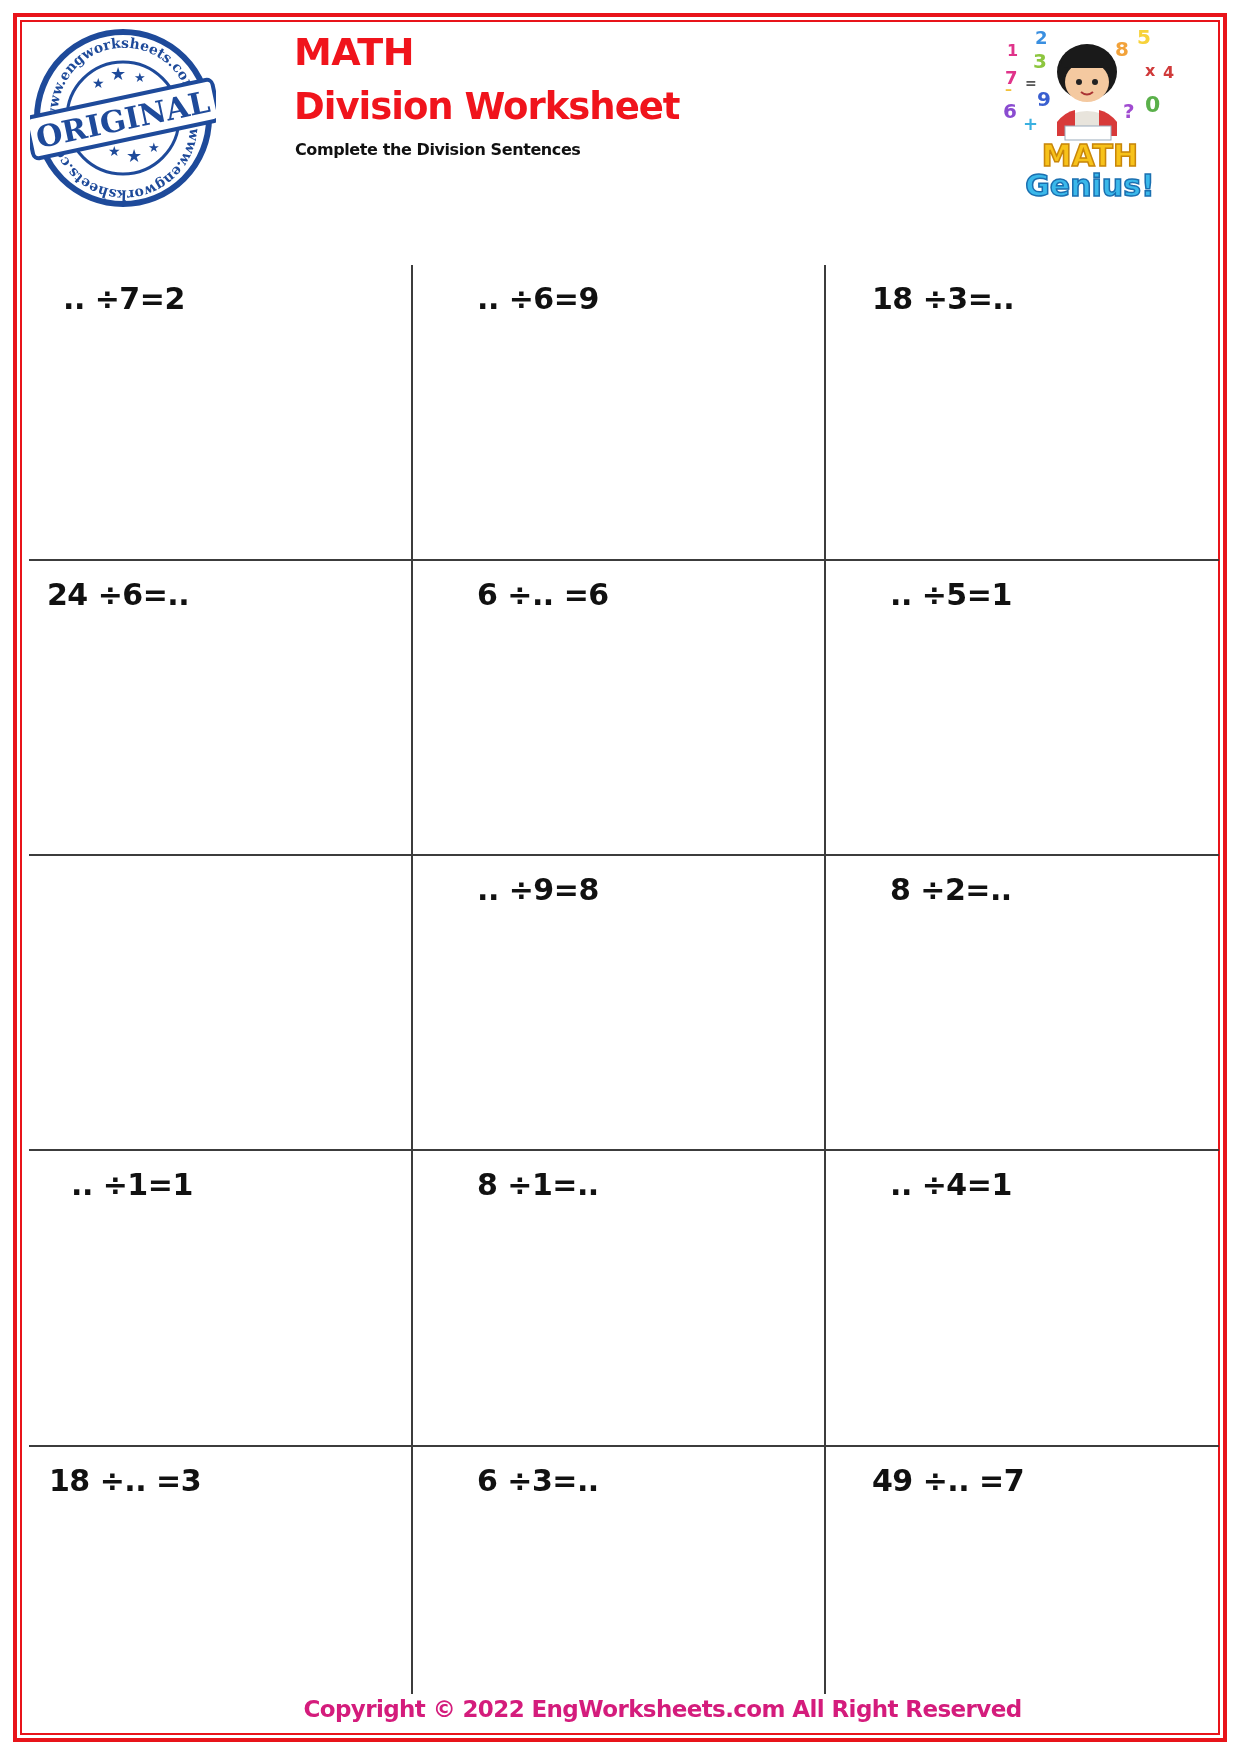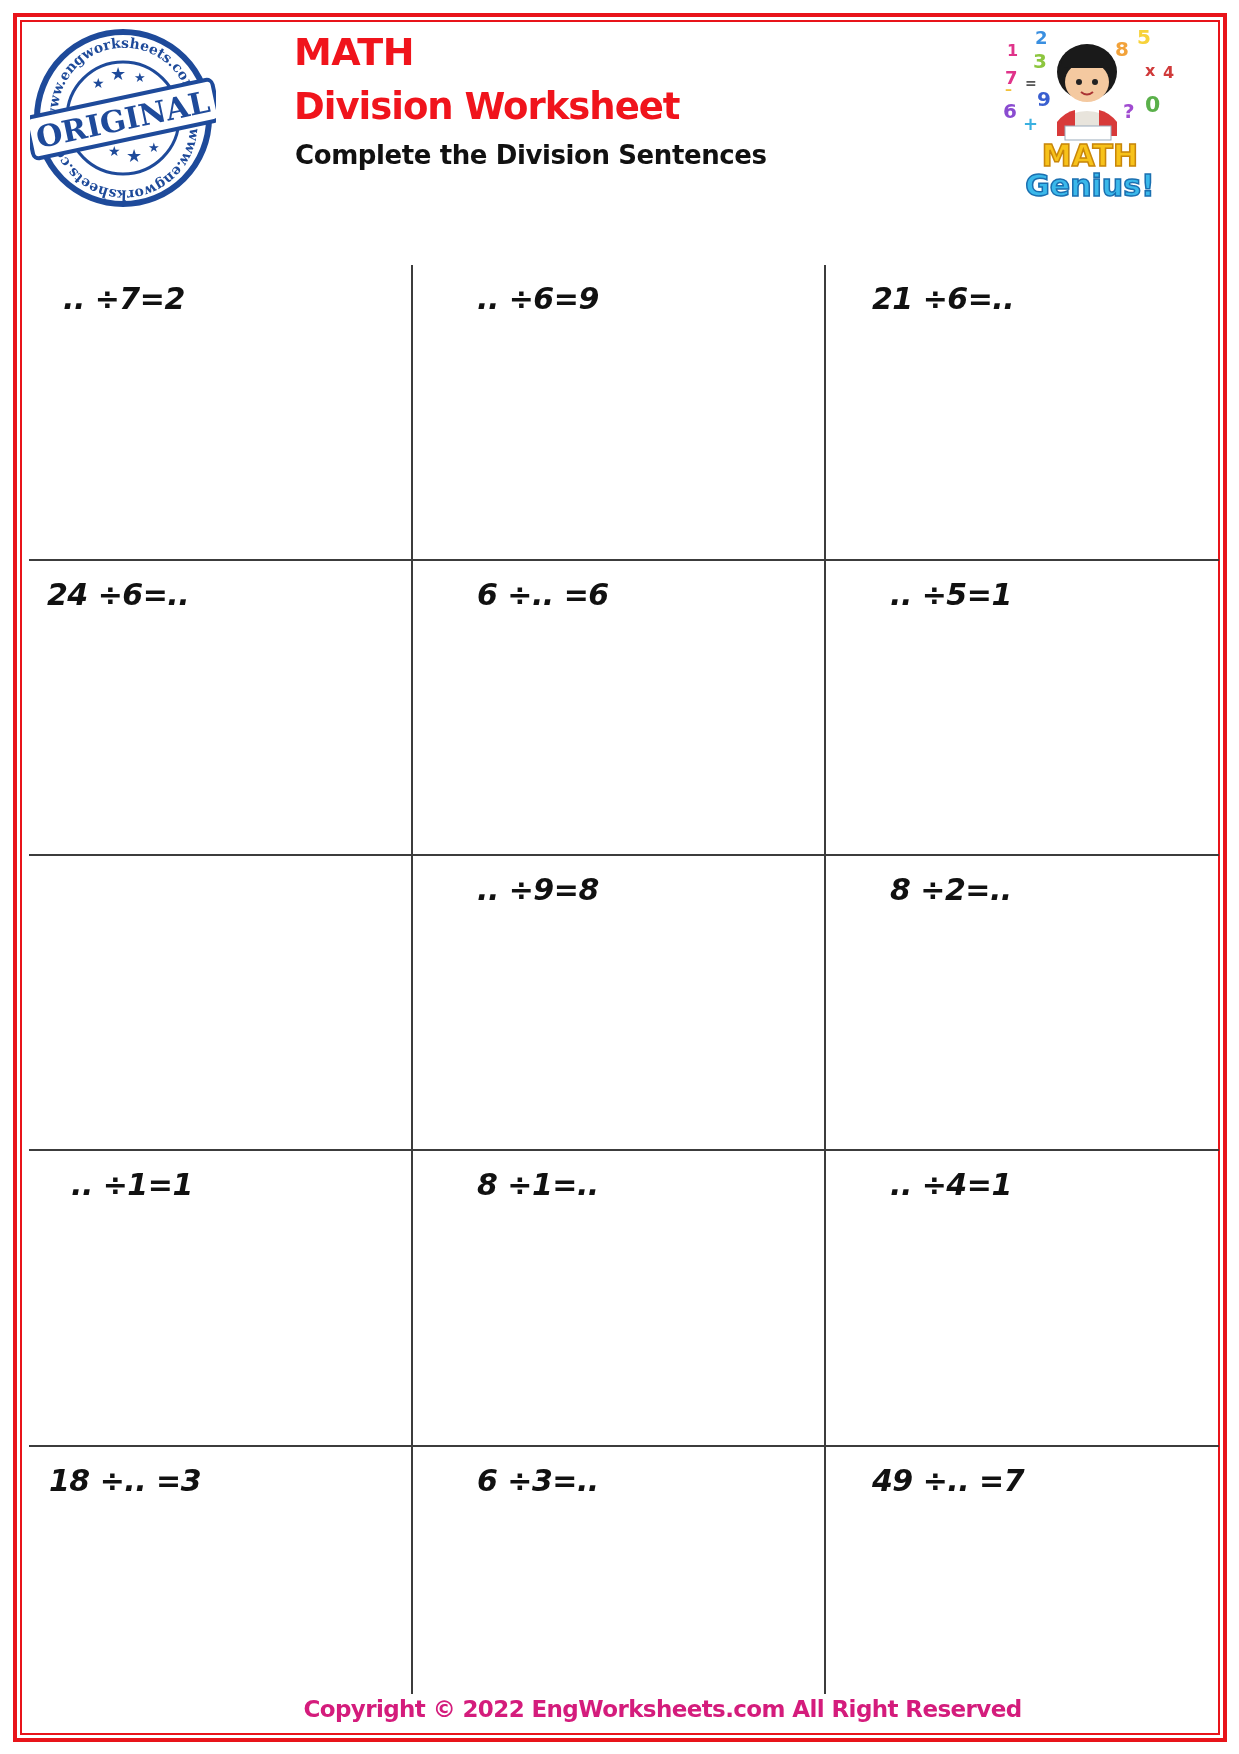--- a/index.html
+++ b/index.html
@@ -2,27 +2,27 @@
 <html><head>
 <meta charset="utf-8">
 <style>
   html, body { margin: 0; padding: 0; background: #ffffff; }
   body { width: 1239px; height: 1754px; position: relative; overflow: hidden; font-family: "DejaVu Sans", sans-serif; }
   .border-outer { position: absolute; left: 13px; top: 13px; width: 1206px; height: 1721px; border: 4px solid #e8141a; box-sizing: content-box; }
   .border-inner { position: absolute; left: 20px; top: 20px; width: 1196px; height: 1711px; border: 2px solid #e8141a; }
   .stamp { position: absolute; left: 30px; top: 28px; width: 186px; height: 180px; }
   .title-math { position: absolute; left: 294px; top: 30px; color: #f0141c; font-weight: bold; font-size: 38px; font-family: "DejaVu Sans", sans-serif; letter-spacing: -0.5px; }
   .title-main { position: absolute; left: 294px; top: 85px; color: #f0141c; font-weight: bold; font-size: 37px; font-family: "DejaVu Sans", sans-serif; letter-spacing: -1px; }
-  .subtitle { position: absolute; left: 295px; top: 140px; color: #111; font-weight: bold; font-size: 26px; font-family: "DejaVu Sans", sans-serif; letter-spacing: -0.4px; }
+  .subtitle { position: absolute; left: 295px; top: 140px; color: #111; font-weight: bold; font-size: 16px; font-family: "DejaVu Sans", sans-serif; letter-spacing: -0.4px; }
   .mascot { position: absolute; left: 995px; top: 26px; width: 190px; height: 180px; }
   .grid { position: absolute; left: 29px; top: 265px; width: 1190px; height: 1429px; }
   .hline { position: absolute; left: 0; width: 1190px; height: 2px; background: #3c3c3c; }
   .vline { position: absolute; top: 0; width: 2px; height: 1429px; background: #3c3c3c; }
   .cell { position: absolute; width: 380px; height: 290px; }
-  .expr { position: absolute; top: 16px; font-weight: bold; font-size: 30px; color: #111; white-space: pre; font-family: "DejaVu Sans", sans-serif; letter-spacing: -0.5px; font-style: italic; }
+  .expr { position: absolute; top: 16px; font-weight: bold; font-size: 30px; color: #111; white-space: pre; font-family: "DejaVu Sans", sans-serif; letter-spacing: -0.5px; }
   .footer { position: absolute; left: 0; width: 1239px; top: 1696px; text-align: center; color: #d41c7c; font-weight: bold; font-size: 23px; font-family: "DejaVu Sans", sans-serif; letter-spacing: -0.6px; padding-left: 86px; box-sizing: border-box; }
 </style>
 </head>
 <body>
 
 <div class="border-outer"></div>
 <div class="border-inner"></div>
 
 <svg class="stamp" viewBox="0 0 186 180">
   <defs>
@@ -97,21 +97,21 @@
   <div class="hline" style="top:884px"></div>
   <div class="hline" style="top:1180px"></div>
 
   <div class="cell" style="left:0;top:0">
       <span class="expr" style="left:34px">.. ÷7=2</span>
     </div>
   <div class="cell" style="left:384px;top:0">
       <span class="expr" style="left:64px">.. ÷6=9</span>
     </div>
   <div class="cell" style="left:797px;top:0">
-      <span class="expr" style="left:46px">21 ÷6=..</span>
+      <span class="expr" style="left:46px">18 ÷3=..</span>
     </div>
 
   <div class="cell" style="left:0;top:296px">
       <span class="expr" style="left:18px">24 ÷6=..</span>
     </div>
   <div class="cell" style="left:384px;top:296px">
       <span class="expr" style="left:64px">6 ÷.. =6</span>
     </div>
   <div class="cell" style="left:797px;top:296px">
       <span class="expr" style="left:64px">.. ÷5=1</span>

